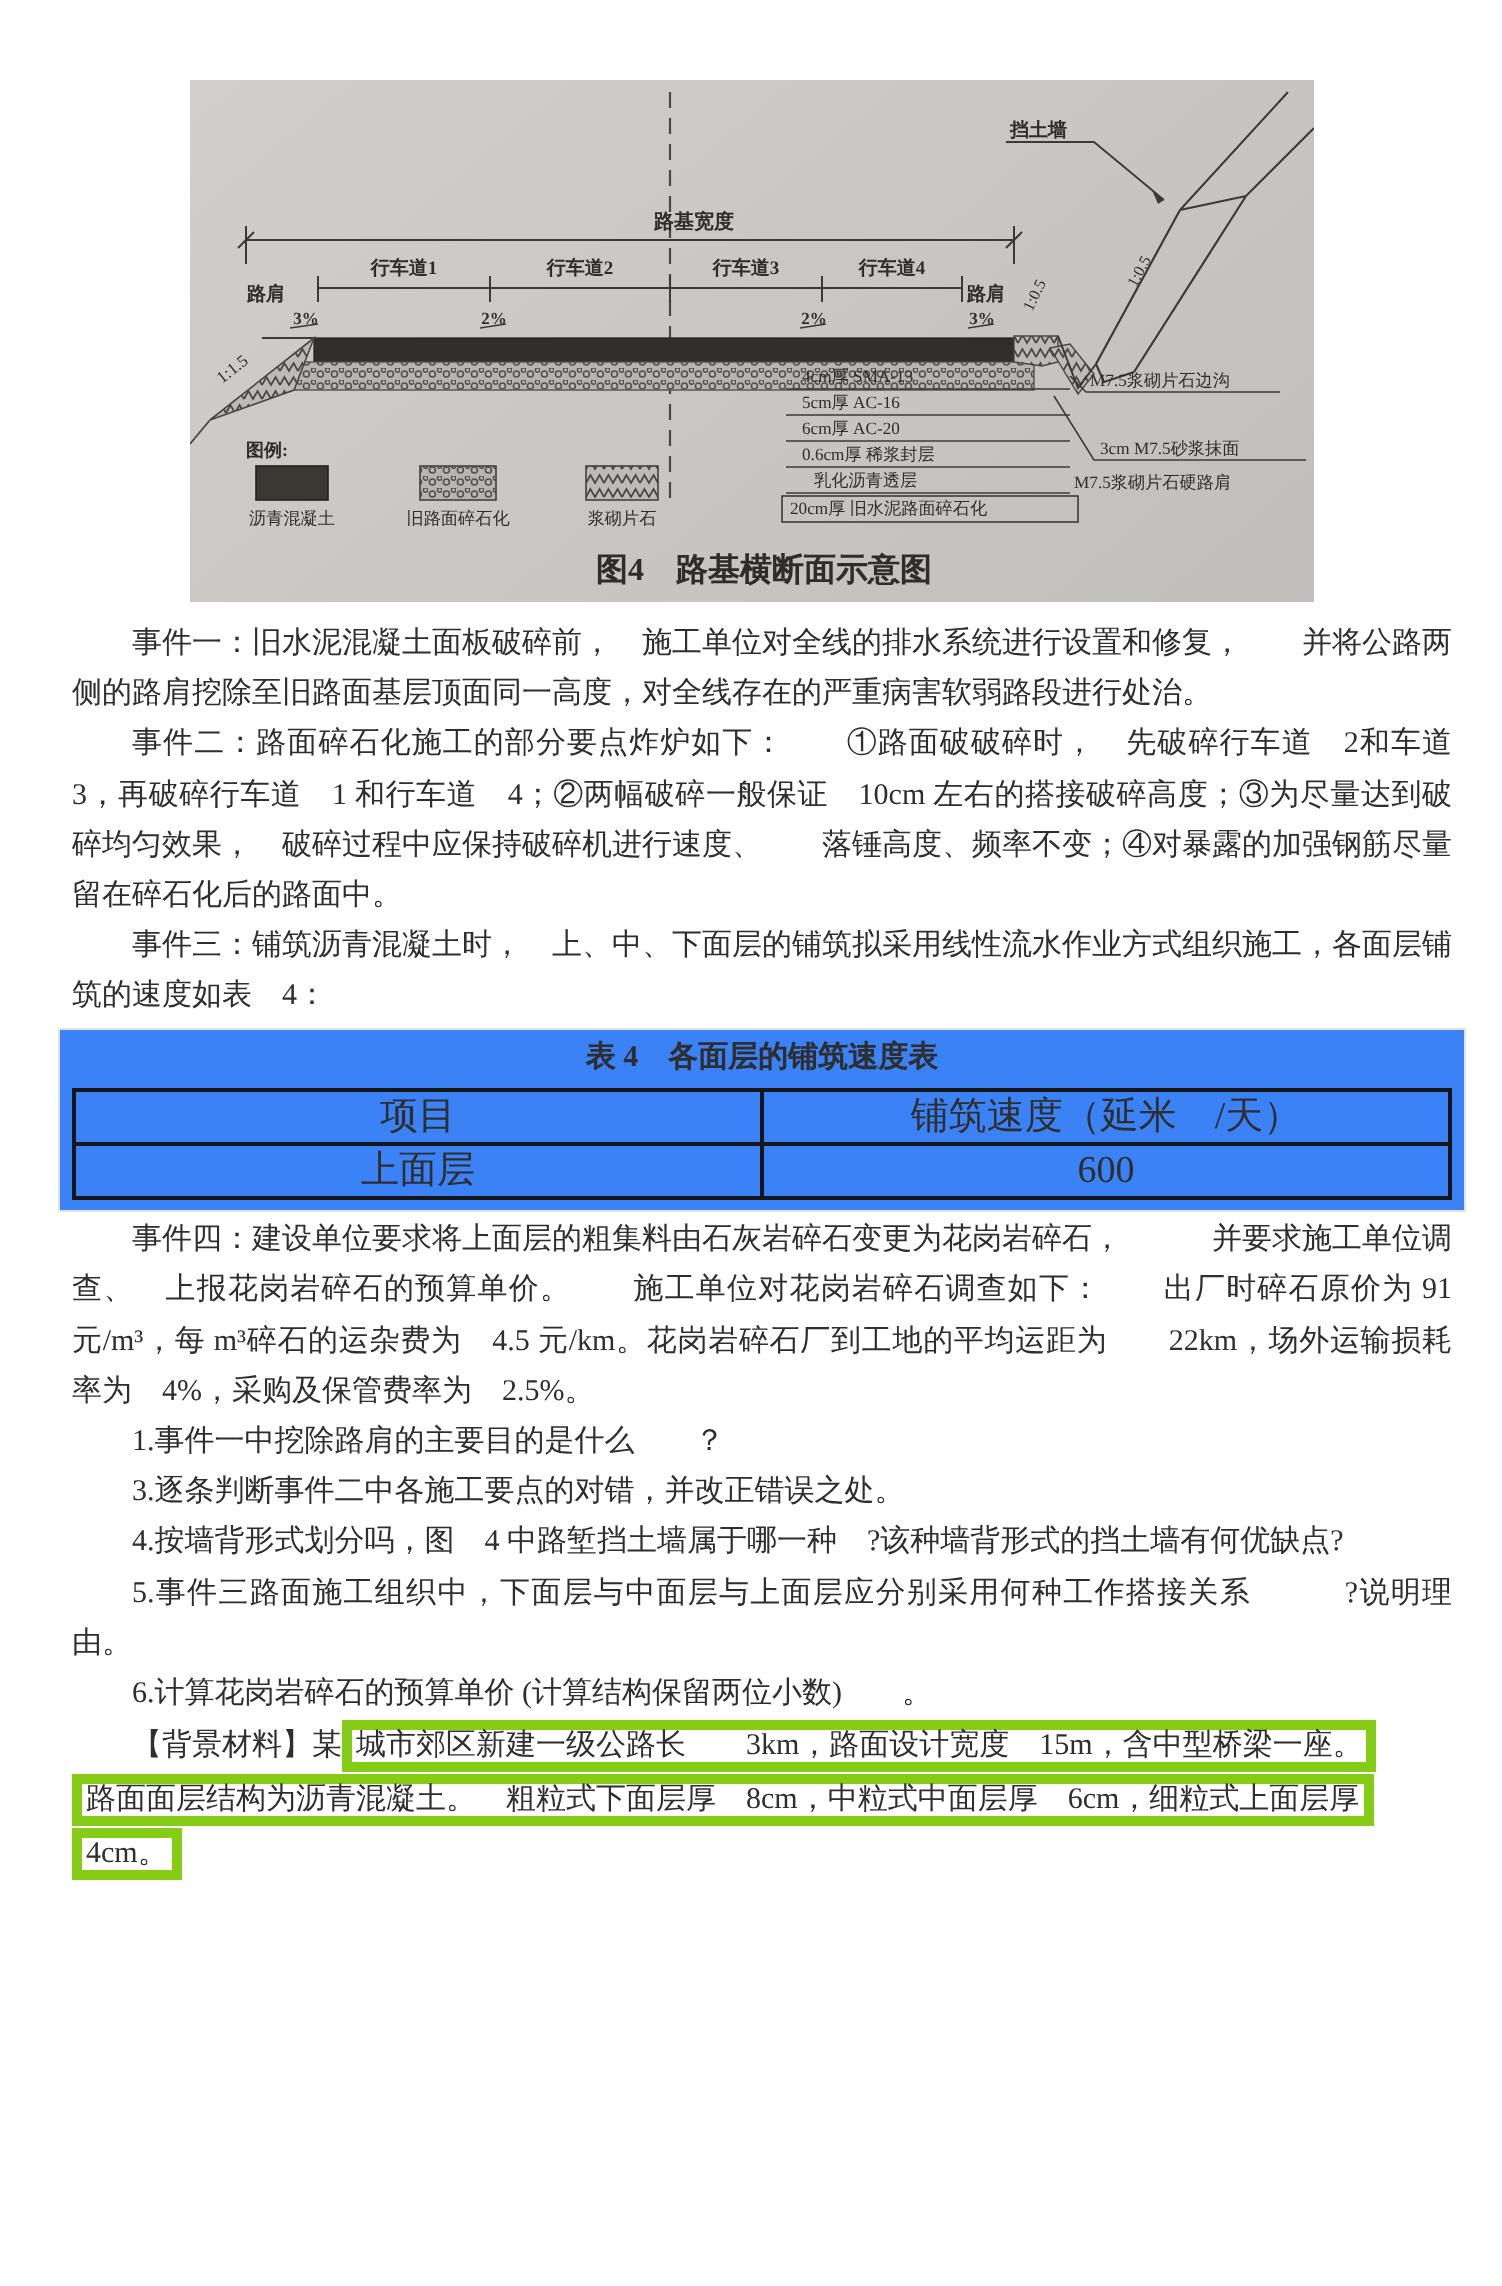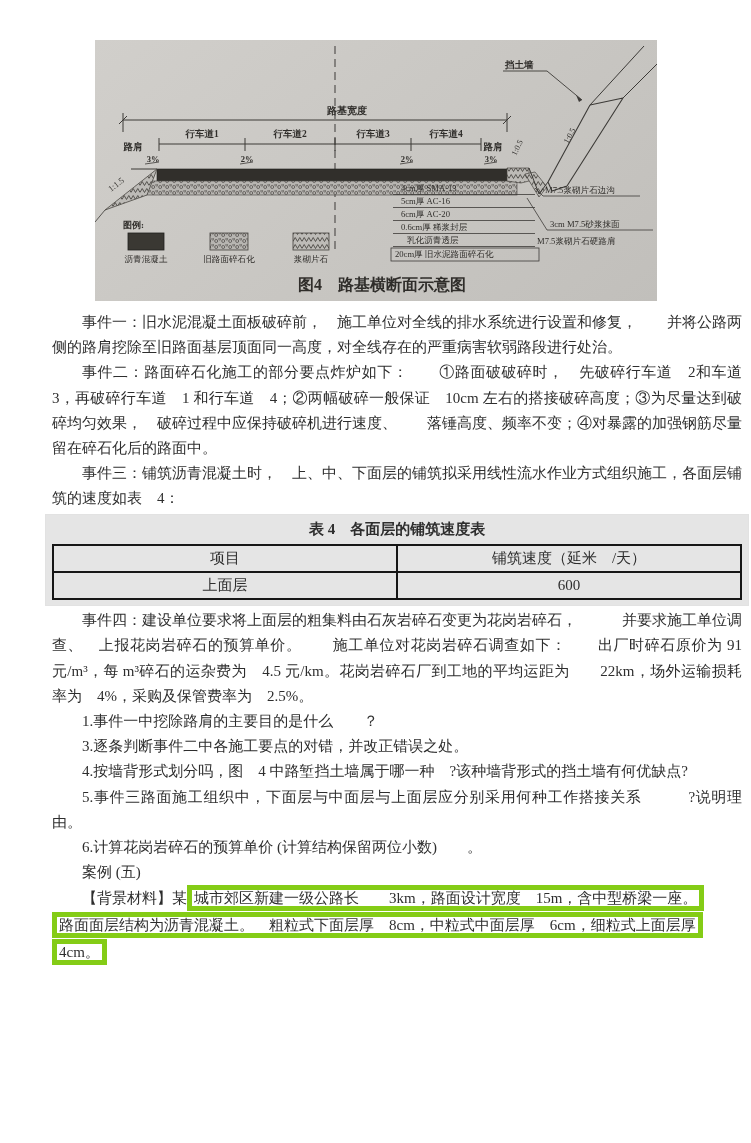--- a/index.html
+++ b/index.html
@@ -14,34 +14,34 @@
   
   .photo {
     position:absolute; left:95px; top:40px; width:562px; height:261px;
     background:linear-gradient(140deg,#d1cfcb 0%,#c9c7c3 50%,#c1bfbb 100%);
   }
   .photo svg { display:block; font-family:"Liberation Serif","DejaVu Serif",serif; }
   .photo text { fill:#2f2d2a; }
 
   
   .flow {
-    position:absolute; left:52px; top:310px; width:690px;
+    position:absolute; left:36px; top:310px; width:690px;
     font-size:15px; line-height:25.2px; text-align:justify;
     color:#2e2e2e;
   }
   p.para { text-indent:2em; margin:0; }
 
   .table-outer {
     border:1px solid #e2e2e2; margin:2px -7px 2px -7px; padding:2px 6px 5px 6px;
-    background:#e5e5e5;
+    background:#3b82f6;
   }
   .tbl-title { text-align:center; font-weight:bold; margin:0 0 2px 0; }
   table.speed {
     width:100%; border-collapse:collapse; table-layout:fixed;
-    font-size:15px;
+    font-size:19px;
   }
   table.speed th, table.speed td {
     border:2px solid #161616; text-align:center; font-weight:normal;
     height:26px; padding:0;
   }
 
   .lightbox { border:5px solid #84cc16; padding:0 2px; }
   .bgline { line-height:27px; }
 </style>
 </head>
@@ -164,21 +164,20 @@
     </div>
 
     <p class="para">事件四：建设单位要求将上面层的粗集料由石灰岩碎石变更为花岗岩碎石，　　　并要求施工单位调查、　上报花岗岩碎石的预算单价。　　施工单位对花岗岩碎石调查如下：　　出厂时碎石原价为 91 元/m³，每 m³碎石的运杂费为　4.5 元/km。花岗岩碎石厂到工地的平均运距为　　22km，场外运输损耗率为　4%，采购及保管费率为　2.5%。</p>
 
     <p class="para">1.事件一中挖除路肩的主要目的是什么　　？</p>
     <p class="para">3.逐条判断事件二中各施工要点的对错，并改正错误之处。</p>
     <p class="para">4.按墙背形式划分吗，图　4 中路堑挡土墙属于哪一种　?该种墙背形式的挡土墙有何优缺点?</p>
     <p class="para">5.事件三路面施工组织中，下面层与中面层与上面层应分别采用何种工作搭接关系　　　?说明理由。</p>
     <p class="para">6.计算花岗岩碎石的预算单价 (计算结构保留两位小数)　　。</p>
 
-    <p class="para">案例 (五)</p>
 
     <p class="para bgline">
       <span>【背景材料】某</span><span class="lightbox">城市郊区新建一级公路长　　3km，路面设计宽度　15m，含中型桥梁一座。</span><br>
       <span class="lightbox">路面面层结构为沥青混凝土。　粗粒式下面层厚　8cm，中粒式中面层厚　6cm，细粒式上面层厚</span><br>
       <span class="lightbox">4cm。</span>
     </p>
 
   </div>
 </div>
 

